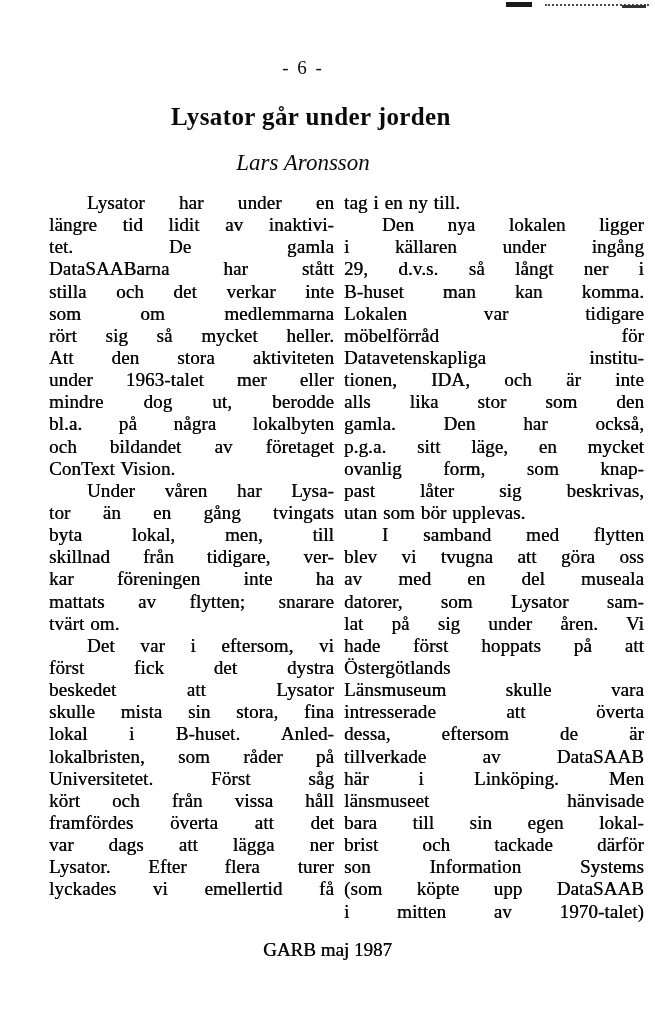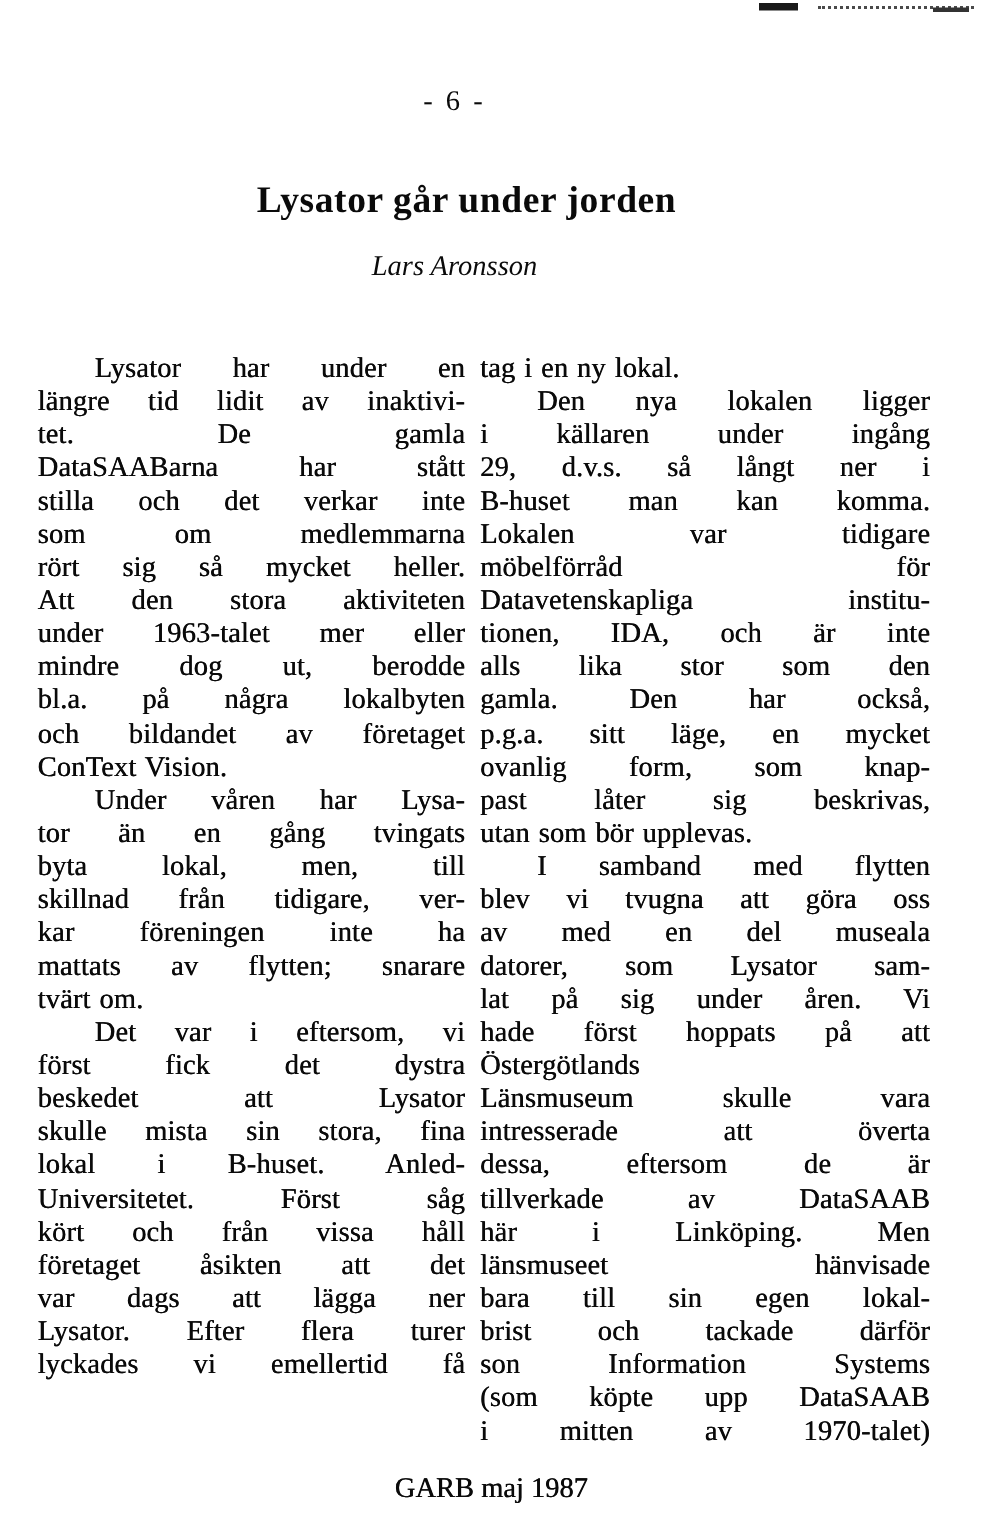--- a/index.html
+++ b/index.html
@@ -38,35 +38,35 @@
     padding-right: 49px; 
     text-align: center;
   }
   .page-number {
     margin: 0;
     padding-top: 57px;
     font-size: 19px;
     letter-spacing: 2px;
   }
   .title {
-    margin: 41px 0 0 0;
+    margin: 24px 0 0 0;
     font-size: 25px;
     font-weight: bold;
     letter-spacing: 0.4px;
     padding-left: 16px;
   }
   .author {
     margin: 19px 0 0 0;
-    font-size: 19px;
+    font-size: 23px;
     font-style: italic;
     text-align: center;
   }
   .columns {
-    margin-top: 46px;
-    padding-left: 25px;
+    margin-top: 16px;
+    padding-left: 49px;
     display: flex;
     width: 595px;
     gap: 10px;
   }
   .col { display: block; }
   .col-left  { width: 285px; }
   .col-right { width: 300px; }
   .line {
     font-size: 19px;
     line-height: 22.15px;
@@ -125,29 +125,30 @@
         <div class="line">byta lokal, men, till</div>
         <div class="line">skillnad från tidigare, ver-</div>
         <div class="line">kar föreningen inte ha</div>
         <div class="line">mattats av flytten; snarare</div>
         <div class="line flush">tvärt om.</div>
         <div class="line indent">Det var i eftersom, vi</div>
         <div class="line">först fick det dystra</div>
         <div class="line">beskedet att Lysator</div>
         <div class="line">skulle mista sin stora, fina</div>
         <div class="line">lokal i B-huset. Anled-</div>
+        <div class="line">lokalbristen, som råder på</div>
         <div class="line">Universitetet. Först såg</div>
         <div class="line">kört och från vissa håll</div>
-        <div class="line">företaget åsikten att det</div>
+        <div class="line">framfördes överta att det</div>
         <div class="line">var dags att lägga ner</div>
         <div class="line">Lysator. Efter flera turer</div>
         <div class="line">lyckades vi emellertid få</div>
       </div>
     <div class="col col-right" id="col-right">
-        <div class="line flush">tag i en ny lokal.</div>
+        <div class="line flush">tag i en ny till.</div>
         <div class="line indent">Den nya lokalen ligger</div>
         <div class="line">i källaren under ingång</div>
         <div class="line">29, d.v.s. så långt ner i</div>
         <div class="line">B-huset man kan komma.</div>
         <div class="line">Lokalen var tidigare</div>
         <div class="line">möbelförråd för</div>
         <div class="line">Datavetenskapliga institu-</div>
         <div class="line">tionen, IDA, och är inte</div>
         <div class="line">alls lika stor som den</div>
         <div class="line">gamla. Den har också,</div>

